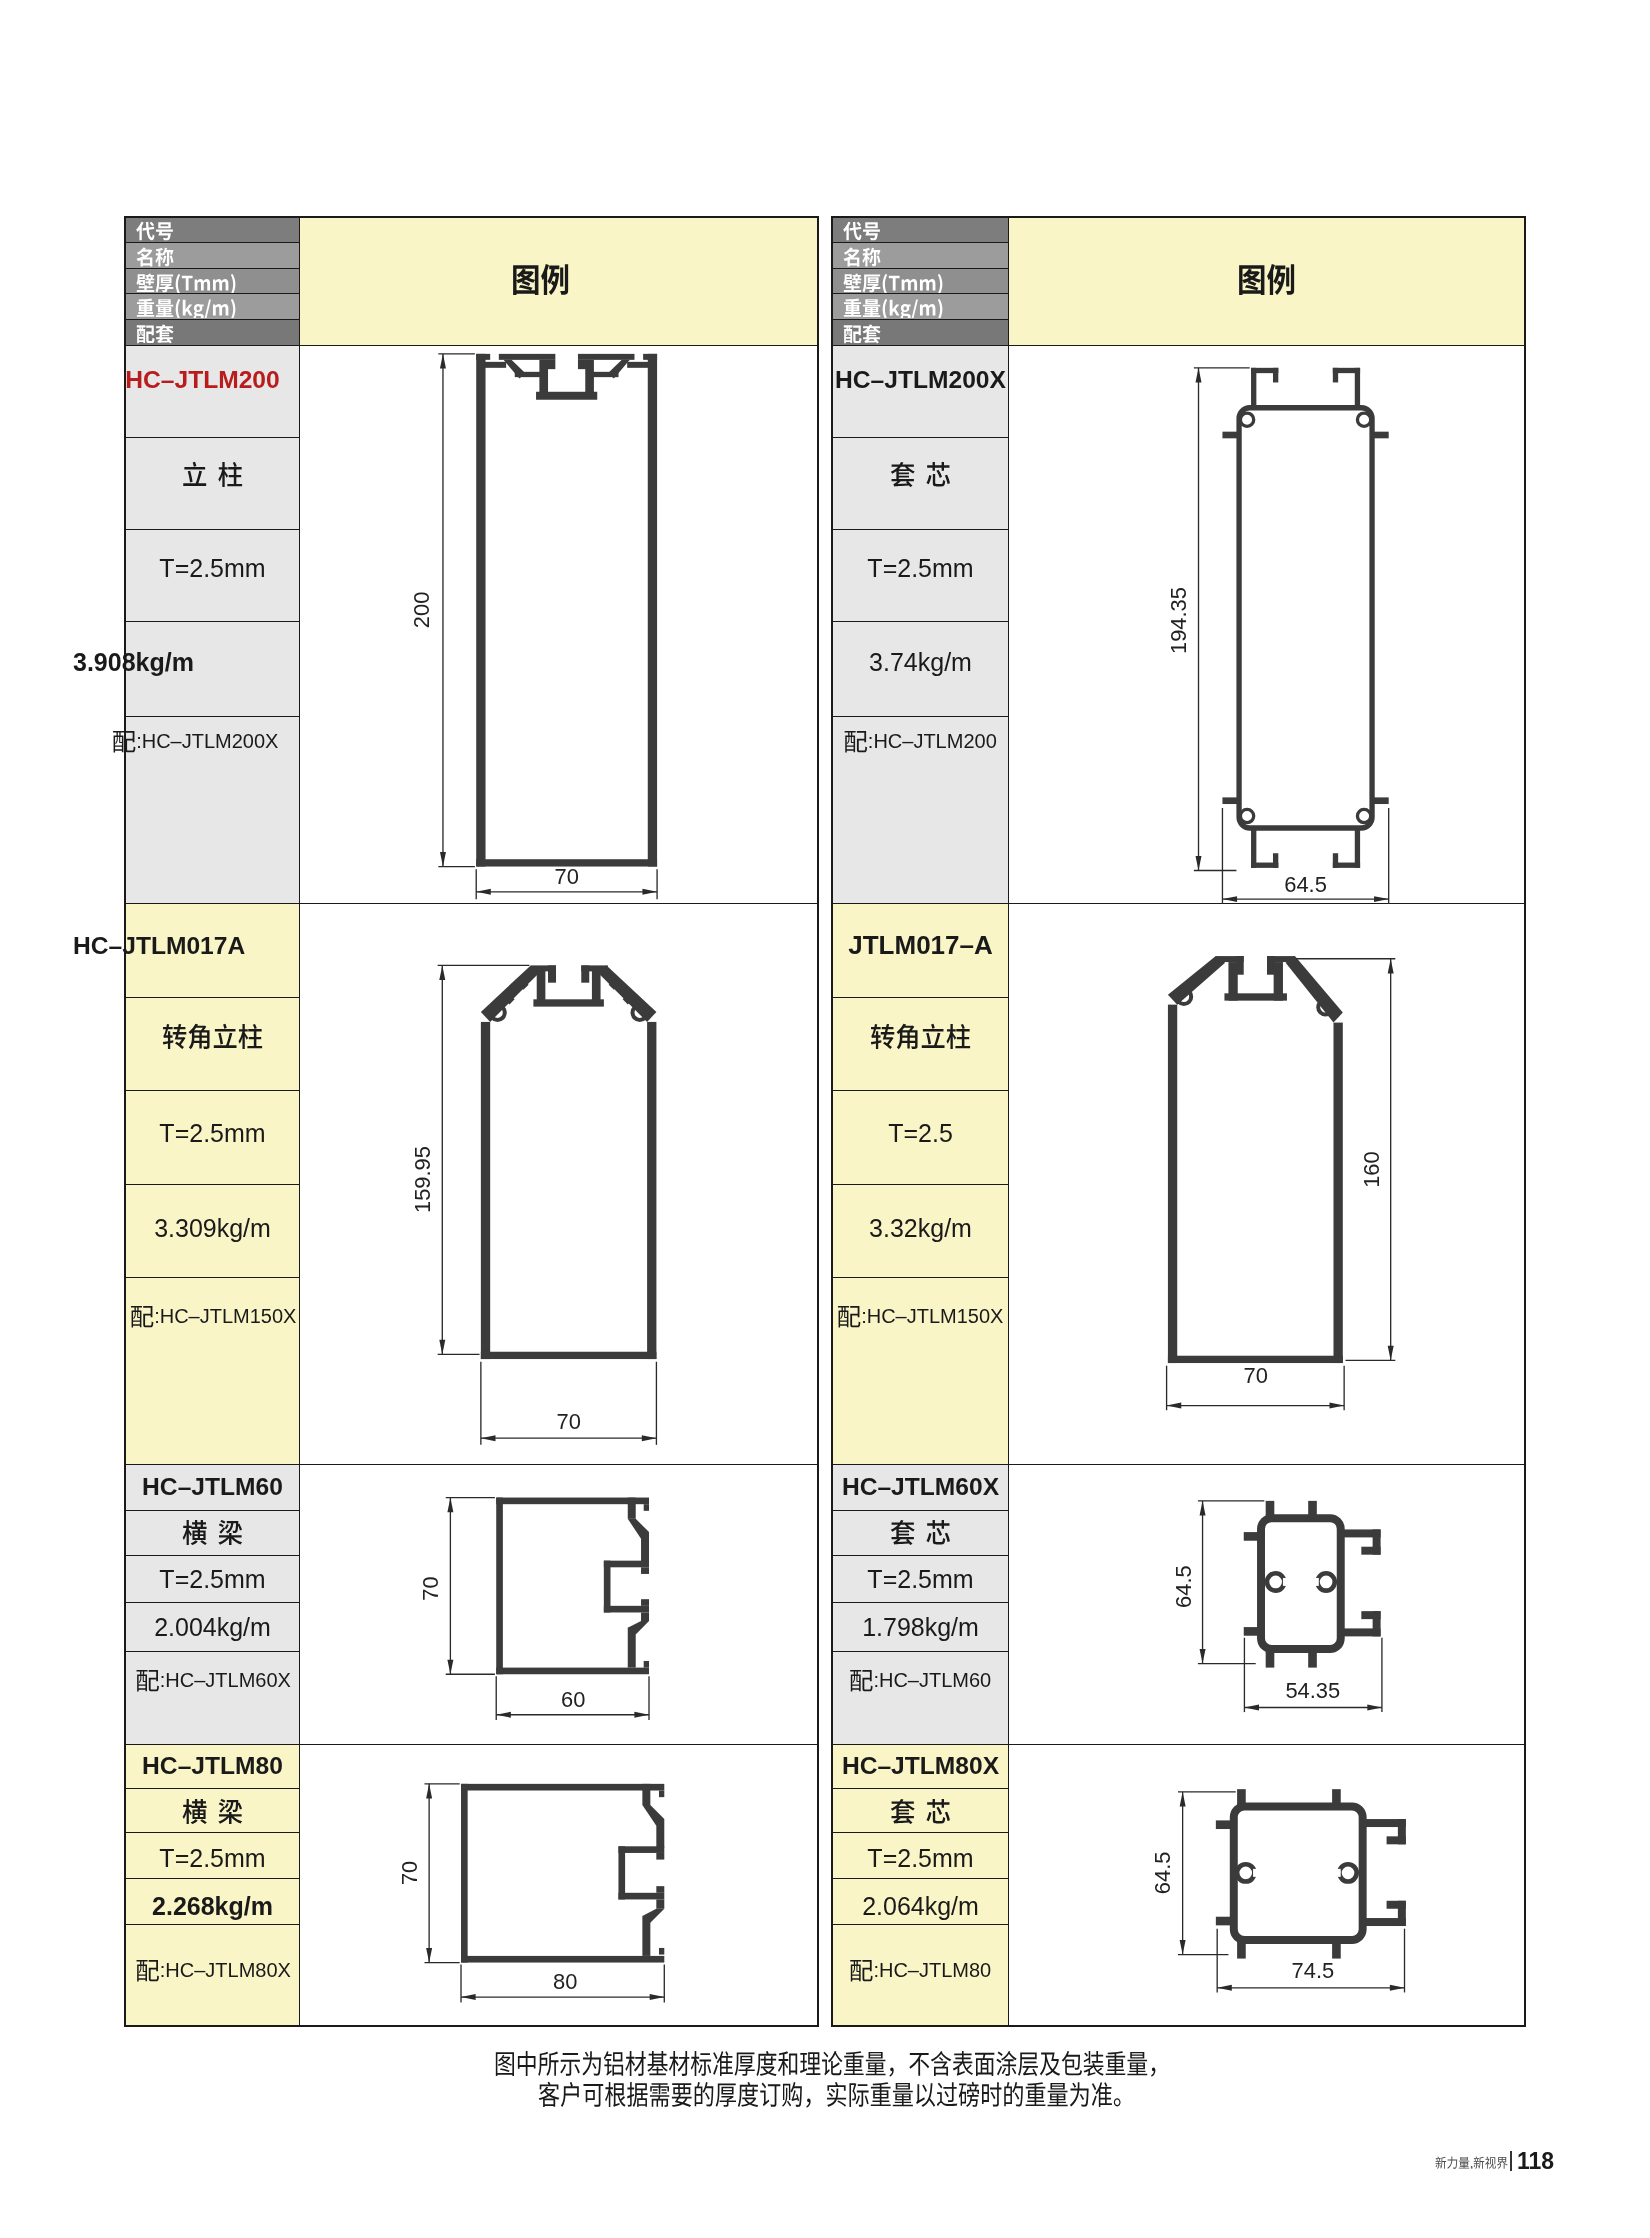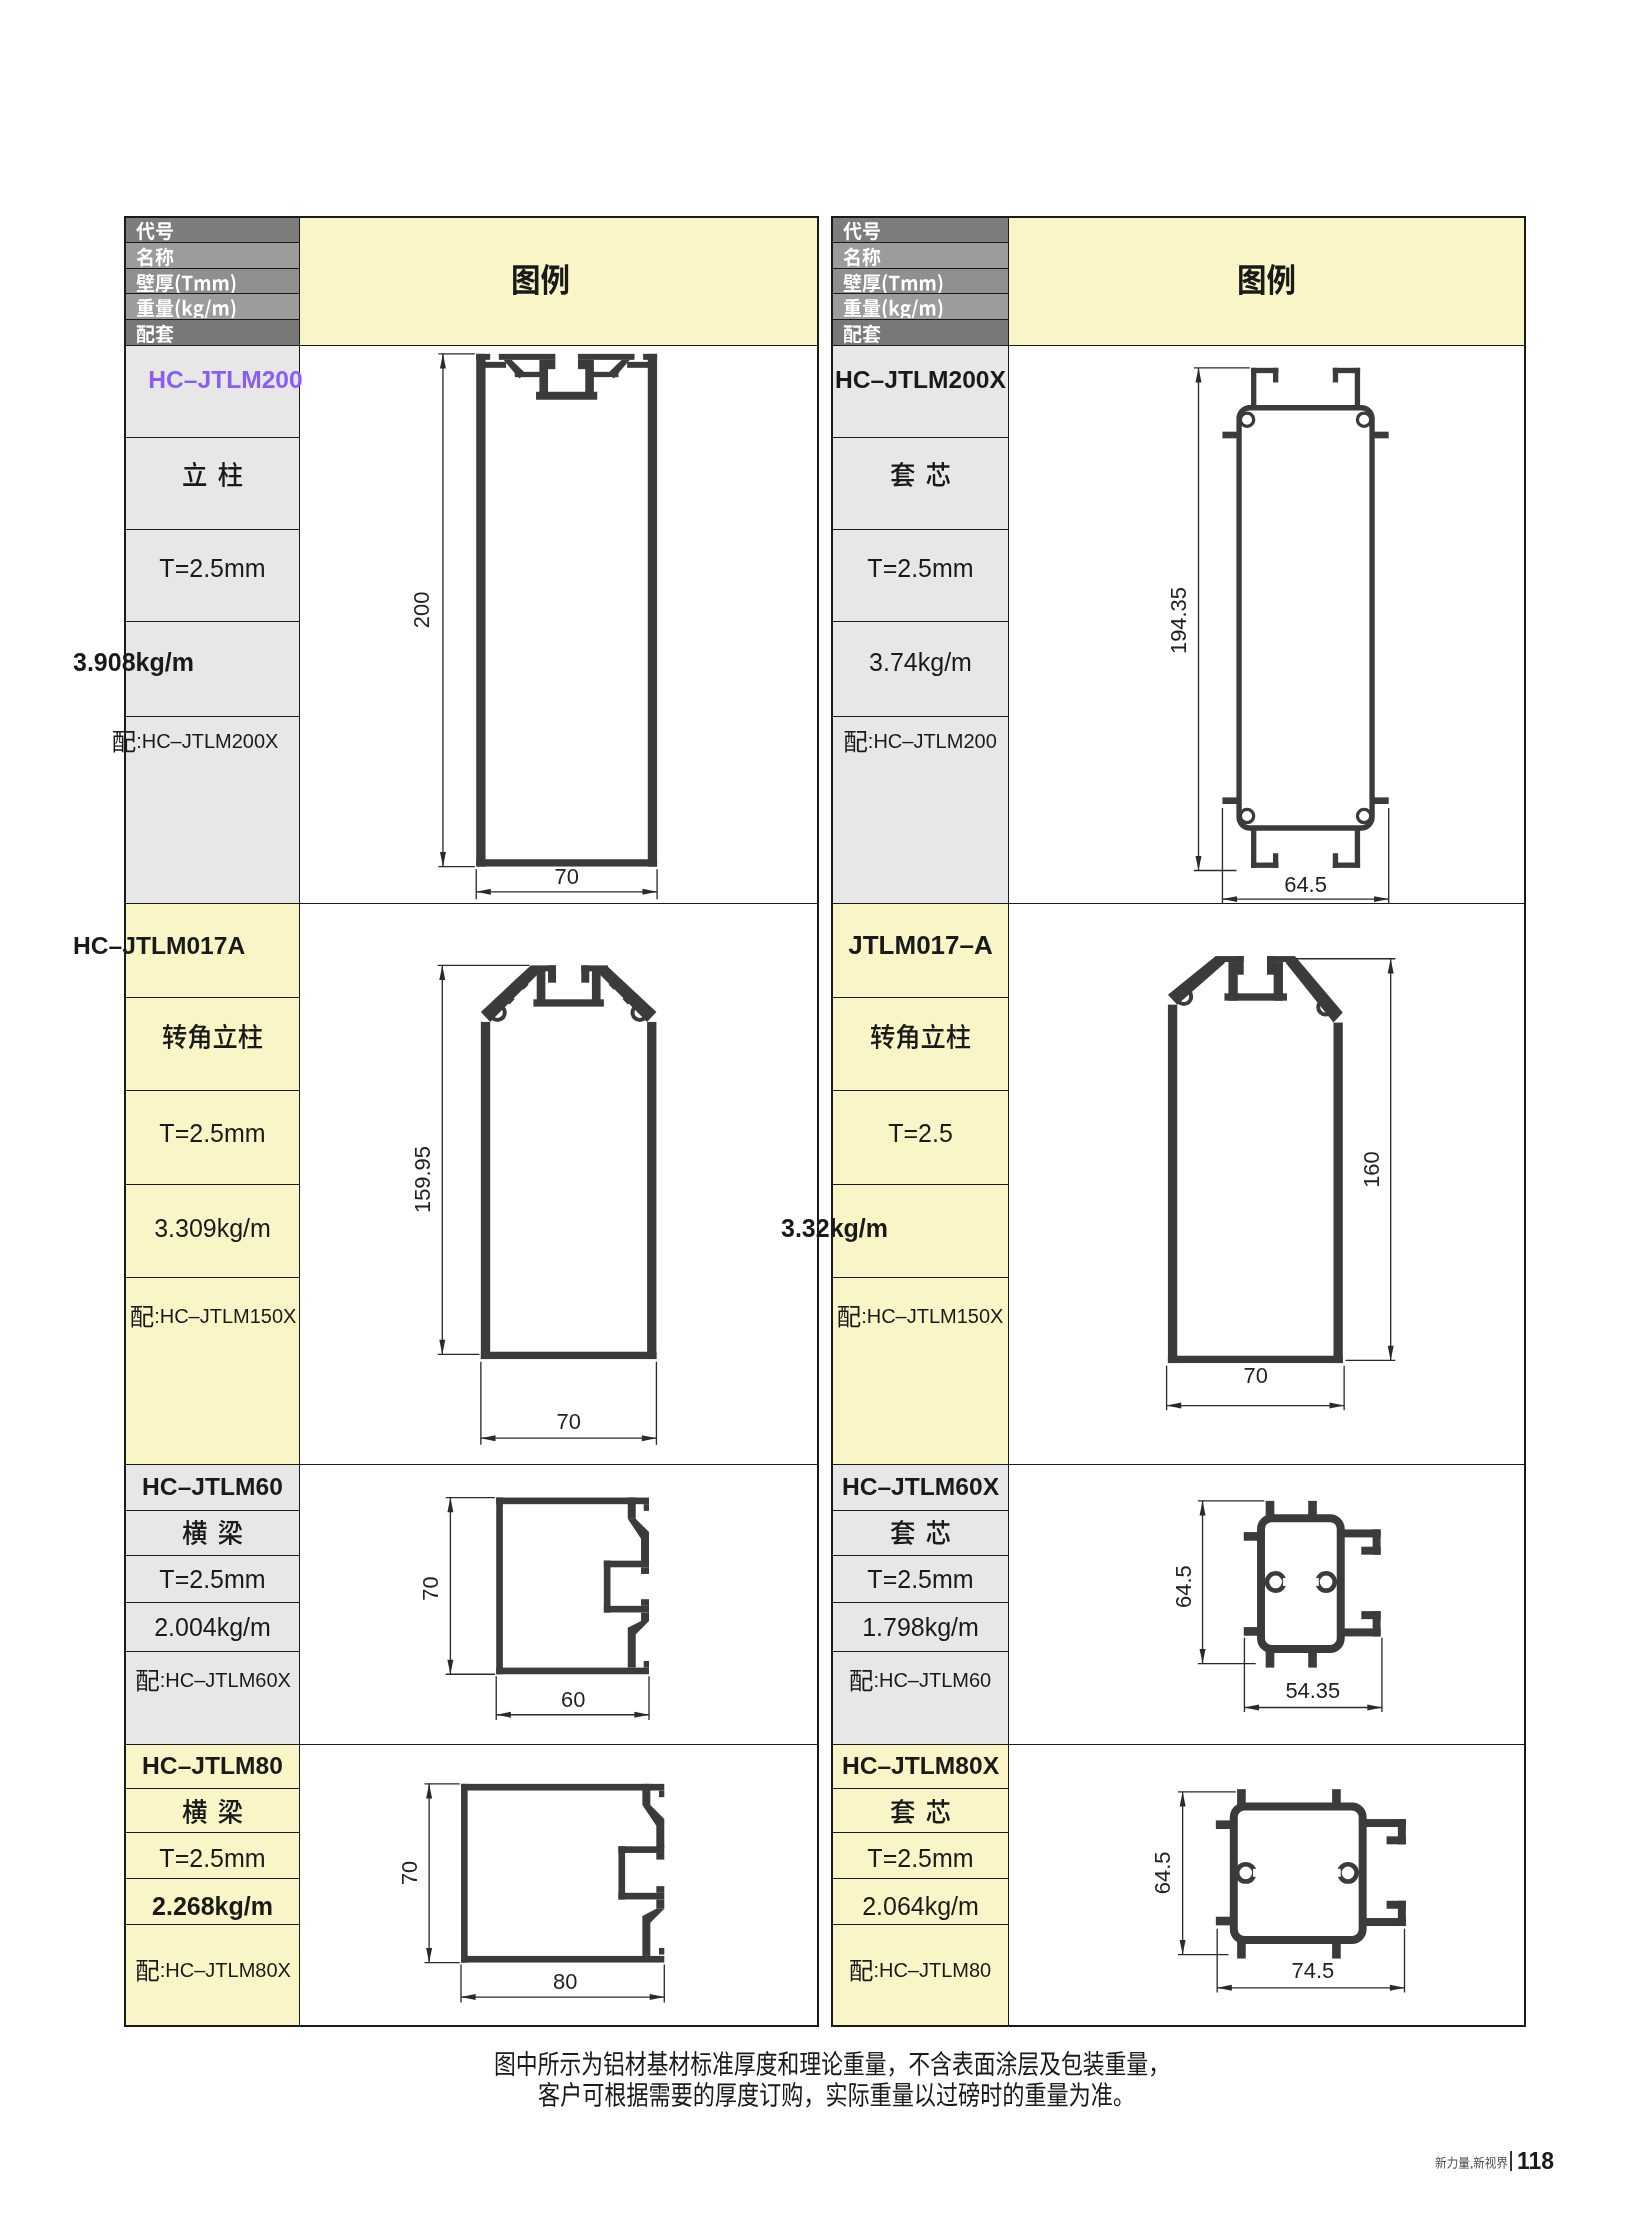--- a/index.html
+++ b/index.html
@@ -245,21 +245,21 @@
 <svg style="position:absolute;left:511px;top:263px" width="59" height="33" viewBox="0 -880 2000 1000" preserveAspectRatio="none" fill="#1a1a1a">
     <use href="#gB56fe"></use>
     <use href="#gB4f8b" x="1000"></use>
   </svg>
 
 <svg style="position:absolute;left:1237px;top:263px" width="59" height="33" viewBox="0 -880 2000 1000" preserveAspectRatio="none" fill="#1a1a1a">
     <use href="#gB56fe"></use>
     <use href="#gB4f8b" x="1000"></use>
   </svg>
 
-<div style="left:86px;top:365px;width:279px;height:29px;line-height:29px;font-size:24.6px;font-weight:700;color:#8b5cf6;letter-spacing:0px;text-align:center">HC–JTLM200</div>
+<div style="left:63px;top:365px;width:279px;height:29px;line-height:29px;font-size:24.6px;font-weight:700;color:#b91c1c;letter-spacing:0px;text-align:center">HC–JTLM200</div>
 
 <svg style="position:absolute;left:182px;top:461px" width="61" height="27" viewBox="0 -880 2400 1000" preserveAspectRatio="none" fill="#1a1a1a">
     <use href="#gM7acb"></use>
     <use href="#gM67f1" x="1400"></use>
   </svg>
 
 <div style="left:73px;top:553px;width:279px;height:30px;line-height:30px;font-size:25px;font-weight:400;color:#1a1a1a;letter-spacing:0px;text-align:center">T=2.5mm</div>
 
 <div style="left:73px;top:647px;width:279px;height:30px;line-height:30px;font-size:25px;font-weight:700;color:#1a1a1a;letter-spacing:0px;text-align:left">3.908kg/m</div>
 
@@ -312,21 +312,21 @@
 
 <svg style="position:absolute;left:870px;top:1023px" width="101" height="27" viewBox="0 -880 4000 1000" preserveAspectRatio="none" fill="#1a1a1a">
     <use href="#gM8f6c"></use>
     <use href="#gM89d2" x="1000"></use>
     <use href="#gM7acb" x="2000"></use>
     <use href="#gM67f1" x="3000"></use>
   </svg>
 
 <div style="left:781px;top:1118px;width:279px;height:30px;line-height:30px;font-size:25px;font-weight:400;color:#1a1a1a;letter-spacing:0px;text-align:center">T=2.5</div>
 
-<div style="left:781px;top:1213px;width:279px;height:30px;line-height:30px;font-size:25px;font-weight:700;color:#1a1a1a;letter-spacing:0px;text-align:left">3.32kg/m</div>
+<div style="left:781px;top:1213px;width:279px;height:30px;line-height:30px;font-size:25px;font-weight:400;color:#1a1a1a;letter-spacing:0px;text-align:center">3.32kg/m</div>
 
 <div style="left:920px;top:1304px;height:24.6px;display:flex;white-space:nowrap;align-items:center;transform:translateX(-50%)">
     <svg style="position:relative;flex:none;" width="24.6" height="24.6" viewBox="0 -880 1000 1000" preserveAspectRatio="none" fill="#1a1a1a">
       <use href="#gR914d"></use>
     </svg>
     <span style="font-size:20px;font-weight:400;color:#1a1a1a;line-height:24.6px;white-space:pre">:HC–JTLM150X</span>
   </div>
 
 <div style="left:73px;top:1472px;width:279px;height:29px;line-height:29px;font-size:24.6px;font-weight:700;color:#1a1a1a;letter-spacing:0px;text-align:center">HC–JTLM60</div>
 

